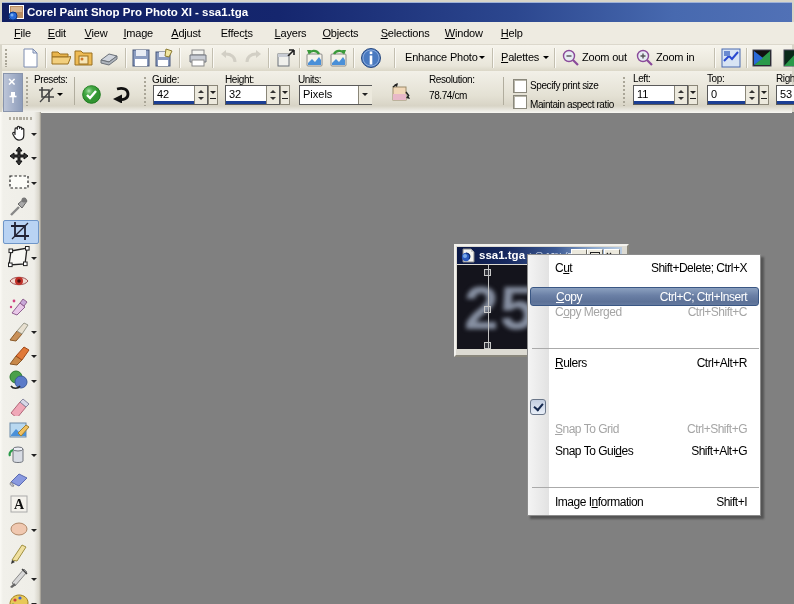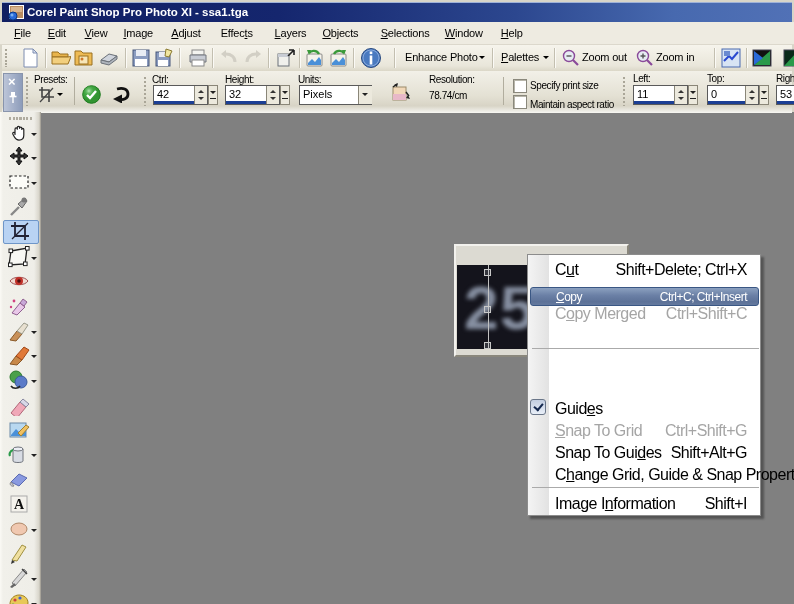--- a/index.html
+++ b/index.html
@@ -72,21 +72,21 @@
 #imgcontent{position:absolute;left:1px;top:19px;width:165px;height:84px;background:#14141c;overflow:hidden;}
 #digits{position:absolute;left:7px;top:12px;color:#868fa1;font-size:62px;line-height:62px;font-weight:bold;
  letter-spacing:1.5px;filter:blur(2px);font-family:"Liberation Sans",sans-serif;}
 #guide{position:absolute;left:31px;top:0;width:1px;height:84px;background:#c2c2c2;}
 .gh{position:absolute;left:27px;width:7px;height:7px;border:1px solid #c8c8c8;background:rgba(200,205,215,0.18);box-sizing:border-box;}
 
 #cmenu{left:527px;top:254px;width:234px;height:262px;background:#fff;
  border:1px solid #8c8c8c;box-shadow:3px 3px 2px rgba(30,30,30,0.45);box-sizing:border-box;}
 #gutter{position:absolute;left:0;top:0;width:21px;height:100%;
  background:linear-gradient(90deg,#f4f4f4,#e2e2e2);}
-.mi{position:absolute;left:0;width:100%;height:22px;font-size:16px;letter-spacing:-0.5px;}
+.mi{position:absolute;left:0;width:100%;height:22px;font-size:12px;letter-spacing:-0.5px;}
 .mi .l{position:absolute;left:27px;top:4px;white-space:nowrap;}
 .mi .r{position:absolute;right:13px;top:4px;white-space:nowrap;}
 .mi.dis{color:#a5a5a5;}
 .msep{position:absolute;left:4px;width:227px;height:1px;background:#aaa;}
 #hl{position:absolute;left:2px;top:32px;width:227px;height:17px;border:1px solid #3a5784;border-radius:3px;
  background:linear-gradient(#8ba0bf,#6a7fa5 45%,#5d7298 80%,#64799e);color:#fff;}
 #hl .l{position:absolute;left:25px;top:2px;font-size:12px;letter-spacing:-0.5px;}
 #hl .r{position:absolute;right:11px;top:2px;font-size:12px;letter-spacing:-0.5px;}
 #chk{position:absolute;left:2px;top:144px;width:16px;height:16px;border:1px solid #6a7689;border-radius:3px;
  background:linear-gradient(#c2cde0,#e9eff8);box-sizing:border-box;}
@@ -263,21 +263,21 @@
           <stop offset="1" stop-color="#1e7a1e" stop-opacity="0.4"></stop>
         </radialGradient>
       </defs>
       <path d="M5 10l3 3 6-7" stroke="#fff" stroke-width="2.4" fill="none"></path>
     </svg>
   <svg style="position:absolute;left:109px;top:15px" width="19" height="17" viewBox="0 0 19 17">
       <path d="M6 3c6-1.5 11 0 11 5s-5 6-8 5.5" fill="none" stroke="#111" stroke-width="2.8"></path>
       <path d="M2 13l9-4.5v9z" fill="#111"></path>
     </svg>
   <div class="vdots" style="left:142px"></div>
-  <span class="lab" style="left:150px;top:3px">Ctrl:</span>
+  <span class="lab" style="left:150px;top:3px">Guide:</span>
   <div class="spinbox" style="left:151px;top:14px;width:53px">
     <span class="val">42</span>
       <div class="blue" style="width:40px"></div>
     <div class="spin" style="left:40px"></div>
   </div>
   <div class="dropbtn" style="left:206px;top:14px"></div>
   <span class="lab" style="left:223px;top:3px">Height:</span>
   <div class="spinbox" style="left:223px;top:14px;width:53px">
     <span class="val">32</span>
       <div class="blue" style="width:40px"></div>
@@ -424,20 +424,40 @@
   <svg class="tool" style="top:480px" viewBox="0 0 22 22">
       <path d="M2 12c0-5 4-9 9-9s9 3 9 8c0 3-2 4-4 4h-3c-2 0-2 3 0 4 1 1 0 2-2 2-5 0-9-4-9-9z" fill="#e8c858" stroke="#a08020"></path>
       <circle cx="7" cy="8" r="1.6" fill="#d04040"></circle>
       <circle cx="12" cy="6" r="1.6" fill="#4060d0"></circle>
       <circle cx="5" cy="13" r="1.6" fill="#30a050"></circle>
     </svg>
   <div class="tarrow" style="top:491px"></div>
 </div>
 
 <div class="abs" id="imgwin">
+  <div id="imgtitle">
+    <svg style="position:absolute;left:3px;top:1px" width="16" height="15" viewBox="0 0 16 15">
+        <path d="M3 1h8l3 3v10H3z" fill="#f4f4f0" stroke="#888"></path>
+        <path d="M11 1l3 3h-3z" fill="#ccc"></path>
+        <circle cx="6" cy="9" r="4.2" fill="#2a5ac0"></circle>
+        <circle cx="5" cy="8" r="2" fill="#7aaae8"></circle>
+        <path d="M6 5c3 0 5 3 3 6" fill="none" stroke="#0a2a70" stroke-width="1.2"></path>
+      </svg>
+    <span class="t">ssa1.tga</span>
+    <span style="position:absolute;left:72px;top:4px;color:#dde5f0;font-size:9px;letter-spacing:-0.3px;white-space:nowrap">* @ 16% (R...</span>
+    <div class="wbtn" style="left:114px">
+        <div style="position:absolute;left:3px;top:8px;width:7px;height:2px;background:#222"></div>
+      </div>
+    <div class="wbtn" style="left:130px">
+        <div style="position:absolute;left:2px;top:2px;width:8px;height:7px;border:1.5px solid #222"></div>
+      </div>
+    <div class="wbtn" style="left:147px">
+        <div style="position:absolute;left:1px;top:0px;font-size:10px;font-weight:bold">×</div>
+      </div>
+  </div>
   <div id="imgcontent">
     <div id="digits">25</div>
     <div id="guide"></div>
     <div class="gh" style="top:4px"></div>
     <div class="gh" style="top:41px"></div>
     <div class="gh" style="top:77px"></div>
   </div>
 </div>
 
 <div class="abs" id="cmenu">
@@ -448,33 +468,31 @@
     </div>
   <div id="hl">
       <span class="l"><u>C</u>opy</span>
       <span class="r">Ctrl+C; Ctrl+Insert</span>
     </div>
   <div class="mi dis" style="top:46px">
       <span class="l">C<u>o</u>py Merged</span>
       <span class="r">Ctrl+Shift+C</span>
     </div>
   <div class="msep" style="top:93px"></div>
-  <div class="mi" style="top:141px">
-      <span class="l">Guid<u>e</u>s</span>
+  <div class="mi" style="top:97px">
+      <span class="l"><u>R</u>ulers</span>
+      <span class="r">Ctrl+Alt+R</span>
     </div>
   <div id="chk"></div>
   <div class="mi dis" style="top:163px">
       <span class="l"><u>S</u>nap To Grid</span>
       <span class="r">Ctrl+Shift+G</span>
     </div>
   <div class="mi" style="top:185px">
       <span class="l">Snap To Gui<u>d</u>es</span>
       <span class="r">Shift+Alt+G</span>
     </div>
-  <div class="mi" style="top:207px">
-      <span class="l">C<u>h</u>ange Grid, Guide &amp; Snap Properties...</span>
-    </div>
   <div class="msep" style="top:232px"></div>
   <div class="mi" style="top:236px">
       <span class="l">Image I<u>n</u>formation</span>
       <span class="r">Shift+I</span>
     </div>
 </div>
 
 </body></html>

